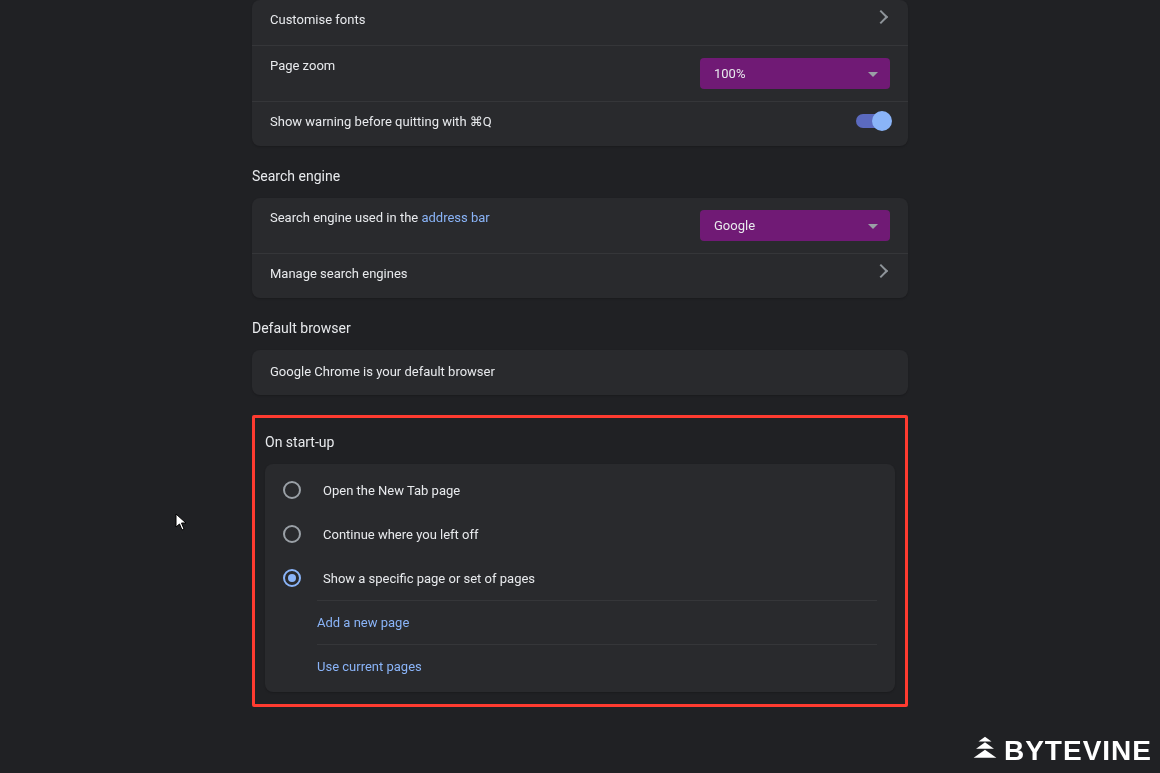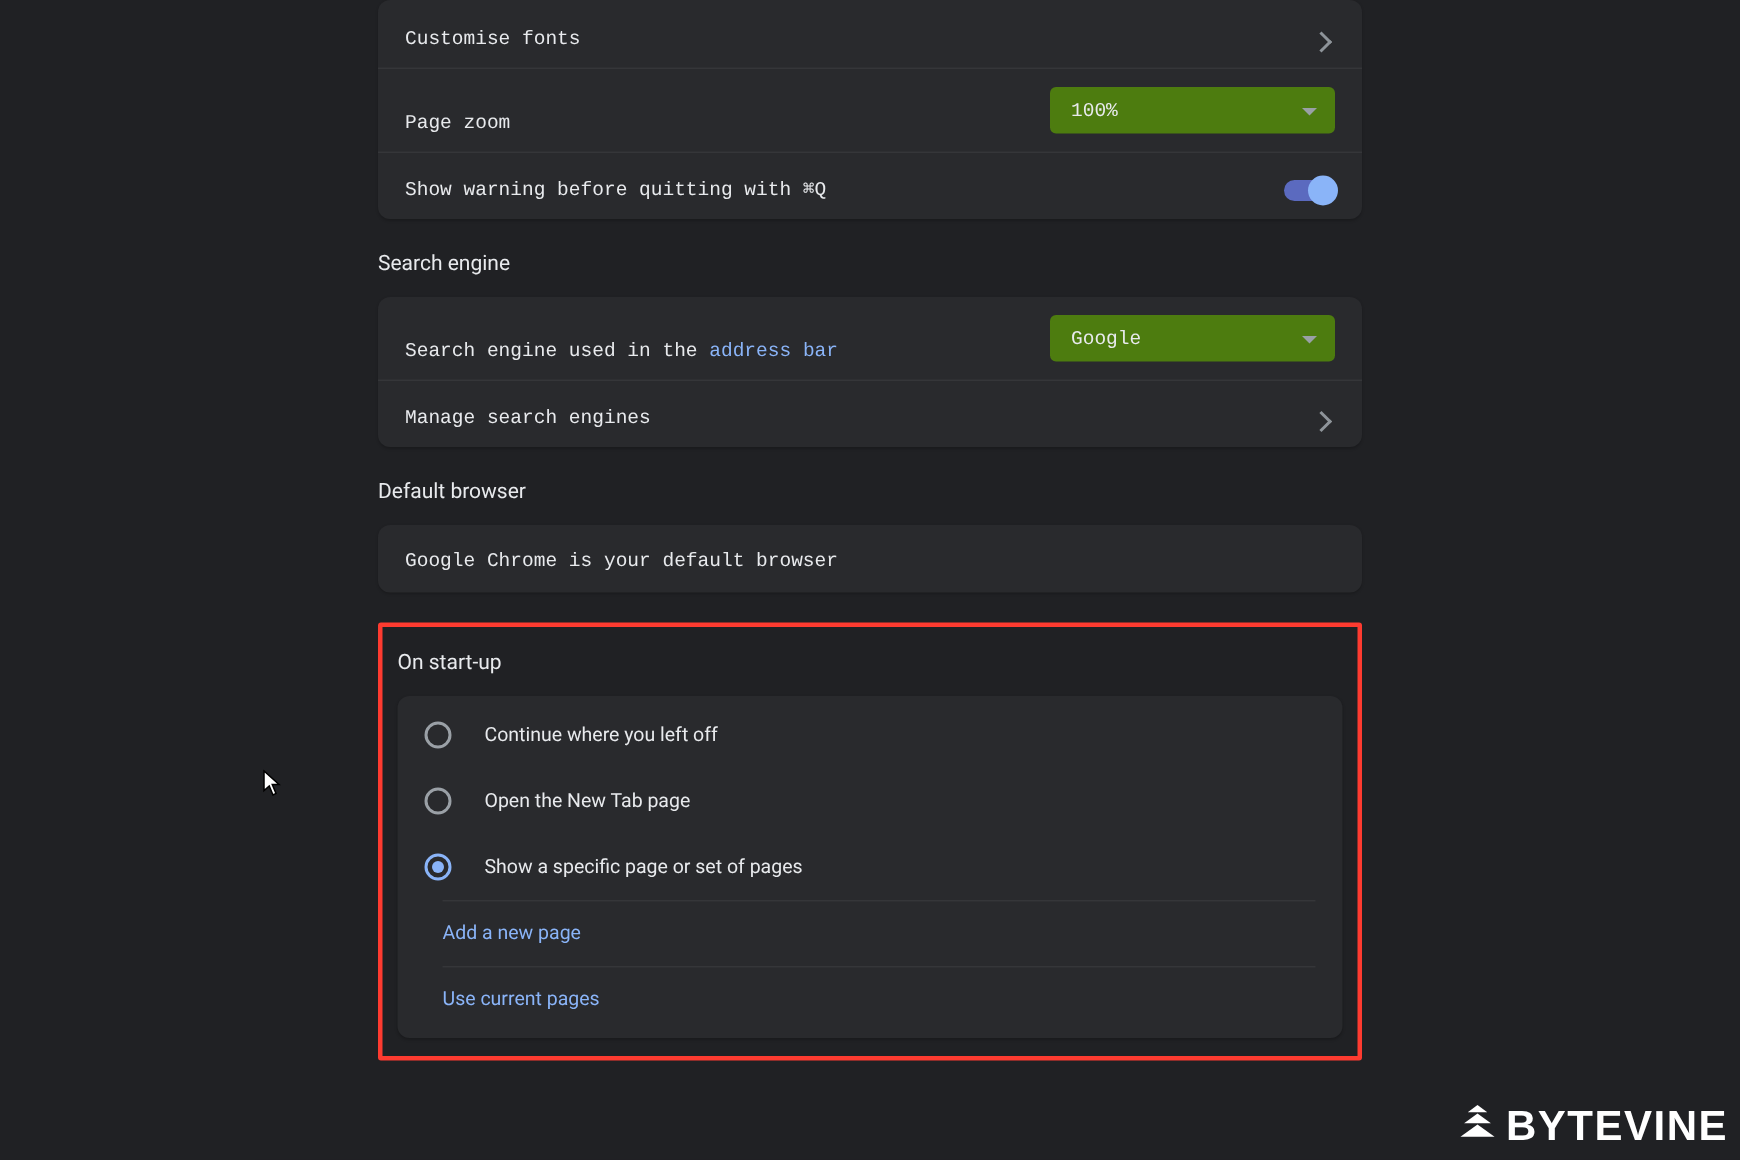--- a/index.html
+++ b/index.html
@@ -24,26 +24,25 @@
     margin: 22px 0 14px 0;
   }
   .card {
     background: #292a2d;
     border-radius: 8px;
     overflow: hidden;
     box-shadow: 0 1px 2px rgba(0,0,0,.2);
   }
   .row {
     display: flex;
-    align-items: flex-end;
+    align-items: flex-start;
     padding: 12px 18px;
     min-height: 45px;
     box-sizing: border-box;
     border-top: 1px solid rgba(255,255,255,0.06);
-    font-family: Liberation Mono, monospace;
   }
   .row:first-child {
      border-top: none;
   }
   .row .label {
     font-size: 13px;
     color: #e8eaed;
     flex: 1 1 auto;
   }
   .row.simple {
@@ -52,21 +51,21 @@
   .arrow-icon {
     width: 8px;
     height: 8px;
     border-right: 2px solid #9aa0a6;
     border-top: 2px solid #9aa0a6;
     transform: rotate(45deg);
     margin-right: 4px;
     opacity: .9;
   }
   .select {
-    background: #4d7c0f;
+    background: #701a75;
     color: #e8eaed;
     font-size: 13px;
     border: none;
     border-radius: 4px;
     padding: 8px 36px 8px 14px;
     width: 190px;
     position: relative;
     display: inline-flex;
     align-items: center;
     justify-content: space-between;
@@ -147,21 +146,21 @@
   }
   .subaction {
     font-size: 13px;
     color: #8ab4f8;
     padding: 14px 0 14px 58px;
     border-top: 1px solid rgba(255,255,255,0.06);
     cursor: pointer;
     margin-left: 0;
   }
   .sub-wrap {
-    margin-left: 30px;
+    margin-left: 52px;
     margin-right: 18px;
   }
   .sub-wrap .subaction:first-child {
     border-top: 1px solid rgba(255,255,255,0.06);
   }
   .radio-row + .radio-row {
     border-top: none;
   }
   .radio-label {
     font-size: 13px;
@@ -249,25 +248,25 @@
     <div class="row simple">
       <span class="label">Google Chrome is your default browser</span>
     </div>
   </div>
 
   <div class="highlight-box">
     <div class="section-title">On start-up</div>
     <div class="card" style="padding:4px 0 4px 0;">
       <div class="radio-row">
         <div class="radio"></div>
-        <span class="radio-label">Continue where you left off</span>
+        <span class="radio-label">Open the New Tab page</span>
       </div>
       <div class="radio-row">
         <div class="radio"></div>
-        <span class="radio-label">Open the New Tab page</span>
+        <span class="radio-label">Continue where you left off</span>
       </div>
       <div class="radio-row">
         <div class="radio selected"></div>
         <span class="radio-label">Show a specific page or set of pages</span>
       </div>
       <div class="sub-wrap">
         <div class="subaction">Add a new page</div>
         <div class="subaction">Use current pages</div>
       </div>
     </div>

